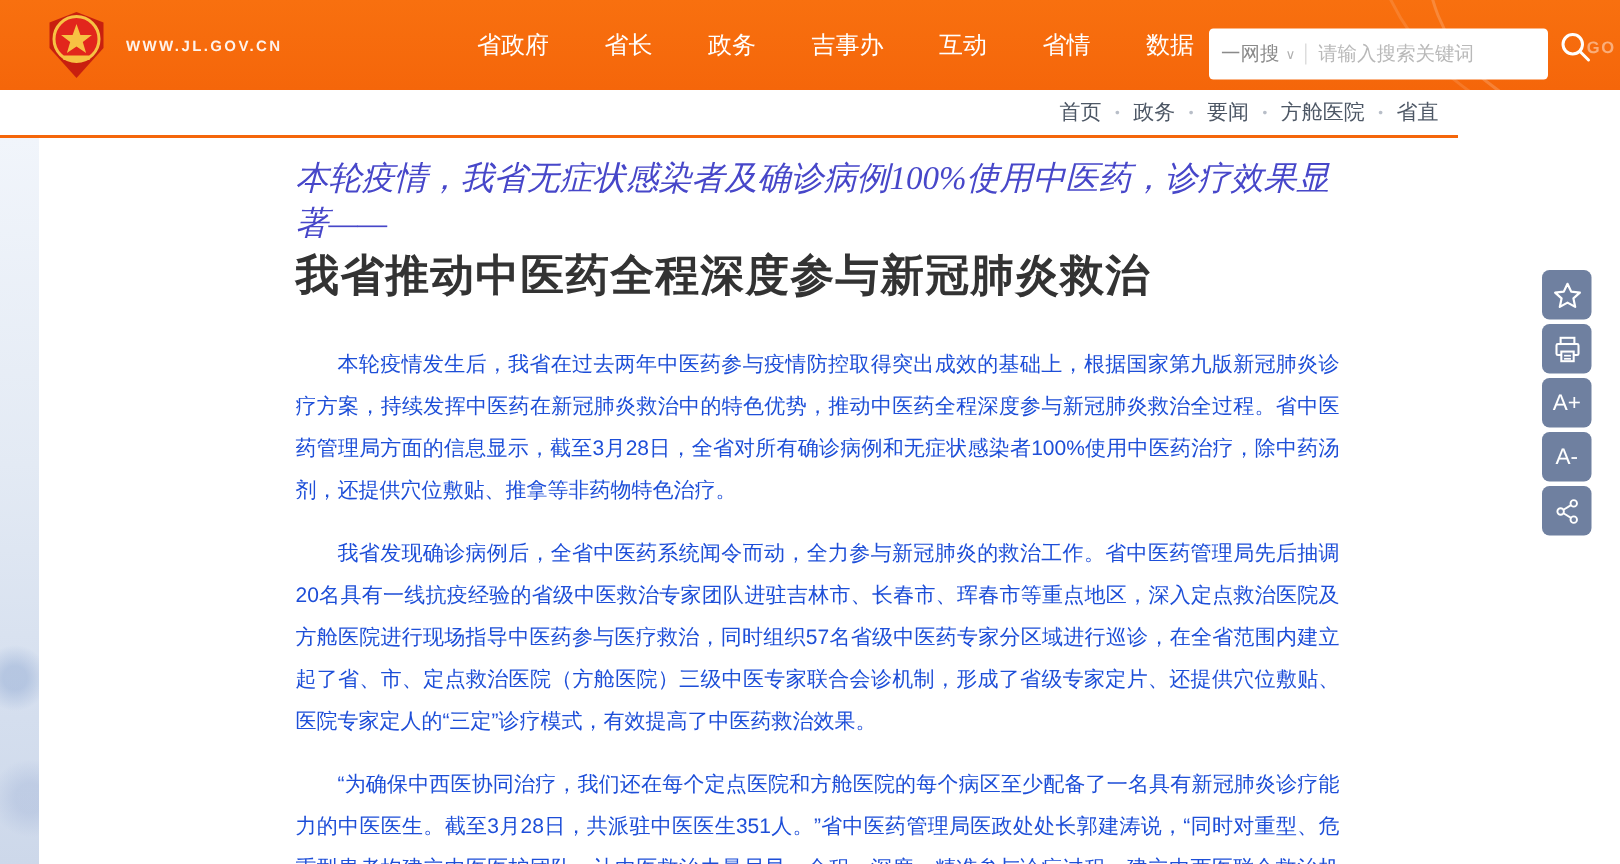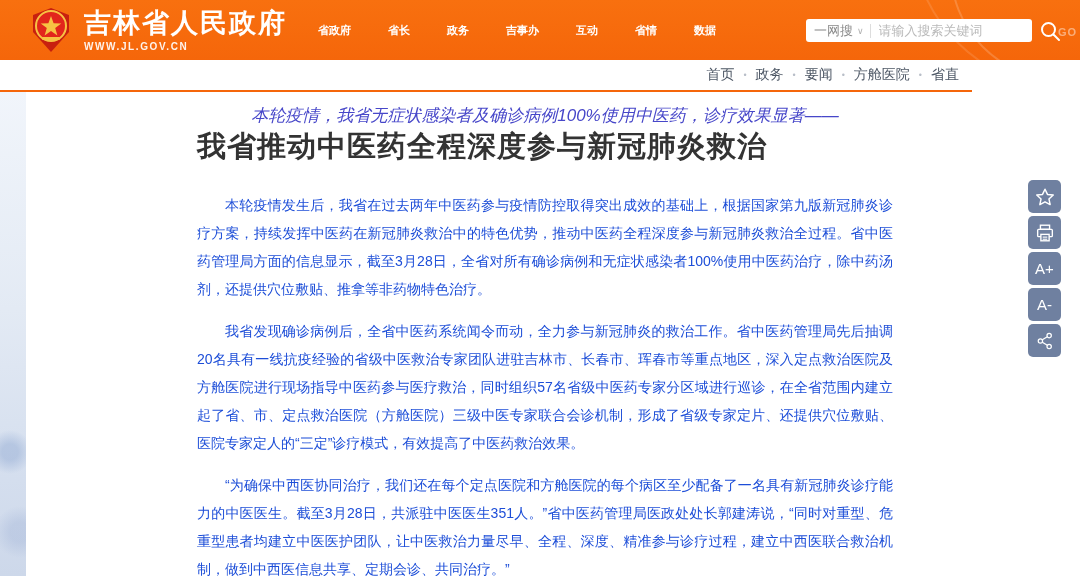--- a/index.html
+++ b/index.html
@@ -15,51 +15,51 @@
   .go-mark { position:absolute; right:3px; top:26px; font-size:11px; font-weight:bold;
     color:rgba(255,255,255,.45); letter-spacing:1px; }
 
   .logo-group { position:absolute; left:28px; top:7px; display:flex; align-items:center; }
   .emblem { width:46px; height:46px; flex:0 0 auto; }
   .site-text { margin-left:10px; color:#fff; }
   .site-title { font-size:27px; font-weight:bold; letter-spacing:2px; line-height:30px; }
   .site-url { font-size:10px; font-weight:bold; letter-spacing:1.6px; opacity:.92; margin-top:3px; }
 
   .main-nav { position:absolute; left:318px; top:0; height:60px; display:flex; align-items:center; gap:37px; }
-  .main-nav .nav-item { color:#fff; font-size:11px; font-weight:bold; white-space:nowrap; cursor:pointer;text-align:right; }
+  .main-nav .nav-item { color:#fff; font-size:16px; font-weight:normal; white-space:nowrap; cursor:pointer;text-align:right; }
 
-  .search-box { position:absolute; left:806px; top:19px; width:226px; height:23px; background:#fff;
+  .search-box { position:absolute; left:806px; top:19px; width:226px; height:34px; background:#fff;
     border-radius:3px; display:flex; align-items:center; padding:0 8px; }
   .search-scope { font-size:13px; color:#8a8a8a; white-space:nowrap; cursor:pointer; }
   .search-chevron { font-size:9px; color:#b0b0b0; margin:0 6px 0 4px; }
   .search-divider { width:1px; height:14px; background:#ddd; margin-right:8px; }
   .search-input { border:none; outline:none; flex:1; font-size:13px; color:#555; min-width:0;
-    font-family:Liberation Sans, sans-serif; }
+    font-family:Liberation Serif, serif; }
   .search-input::placeholder { color:#b9b9b9; }
   .search-btn { position:absolute; left:1036px; top:17px; width:28px; height:28px; display:flex;
     align-items:center; justify-content:center; cursor:pointer; background:transparent; border:none; }
 
   
   .sub-nav { position:absolute; left:0; top:60px; width:972px; height:32px; background:#fff;
     border-bottom:2px solid #f5660a; }
   .sub-nav-inner { position:absolute; right:13px; top:0; height:30px; display:flex; align-items:center;
     gap:9px; font-size:14px; color:#4d5765; }
   .sub-nav-inner .sub-item { cursor:pointer; white-space:nowrap; }
   .sub-nav-inner .dot { color:#b8bec8; font-size:9px; }
 
   
   .left-strip { position:absolute; left:0; top:92px; width:26px; height:484px;
     background:
       radial-gradient(circle at 10px 360px, rgba(120,150,200,.35) 0 8px, transparent 22px),
       radial-gradient(circle at 20px 440px, rgba(150,170,210,.30) 0 10px, transparent 26px),
       linear-gradient(180deg,#f1f5fb 0%,#e3eaf4 45%,#d4deee 80%,#cdd8ea 100%); }
 
   .article { position:absolute; left:197px; top:92px; width:696px; }
-  .eyebrow { margin-top:12px; text-align:center; color:#4747c9; font-size:17px; font-style:italic;
-    font-family:Liberation Sans, sans-serif; }
+  .eyebrow { margin-top:12px; text-align:left; color:#4747c9; font-size:22px; font-style:italic;
+    font-family:Liberation Serif, serif; }
   .article-title { color:#333; font-size:29px; font-weight:bold;
     letter-spacing:1px; }
   .meta { margin-top:25px; text-align:center; color:#9b9b9b; font-size:13px; }
   .meta .meta-date { margin-right:14px; }
   .body-text { margin-top:24px; }
   .body-text p { font-size:14px; color:#1d4ed8; line-height:28px; text-indent:2em;
     text-align:justify; margin-bottom:14px; }
 
   
   .side-toolbar { position:absolute; left:1028px; top:180px; width:34px; }
@@ -77,21 +77,20 @@
   <div class="go-mark">GO</div>
 
   <div class="logo-group">
     <svg class="emblem" viewBox="0 0 46 46">
       <path d="M23 1 L41 8 V25 L23 45 L5 25 V8 Z" fill="#c8200f"></path>
       <circle cx="23" cy="19" r="15" fill="#e2261c" stroke="#f7c243" stroke-width="2"></circle>
       <path d="M23 9 L25.6 16.3 L33.3 16.4 L27.2 21 L29.4 28.4 L23 24 L16.6 28.4 L18.8 21 L12.7 16.4 L20.4 16.3 Z" fill="#f7c243"></path>
       <rect x="14" y="30" width="18" height="3" rx="1" fill="#f7c243"></rect>
     </svg>
     <div class="site-text">
-      <div class="site-title">吉林省人民政府</div>
       <div class="site-url">WWW.JL.GOV.CN</div>
     </div>
   </div>
 
   <nav class="main-nav">
     <span class="nav-item">省政府</span>
     <span class="nav-item">省长</span>
     <span class="nav-item">政务</span>
     <span class="nav-item">吉事办</span>
     <span class="nav-item">互动</span>

